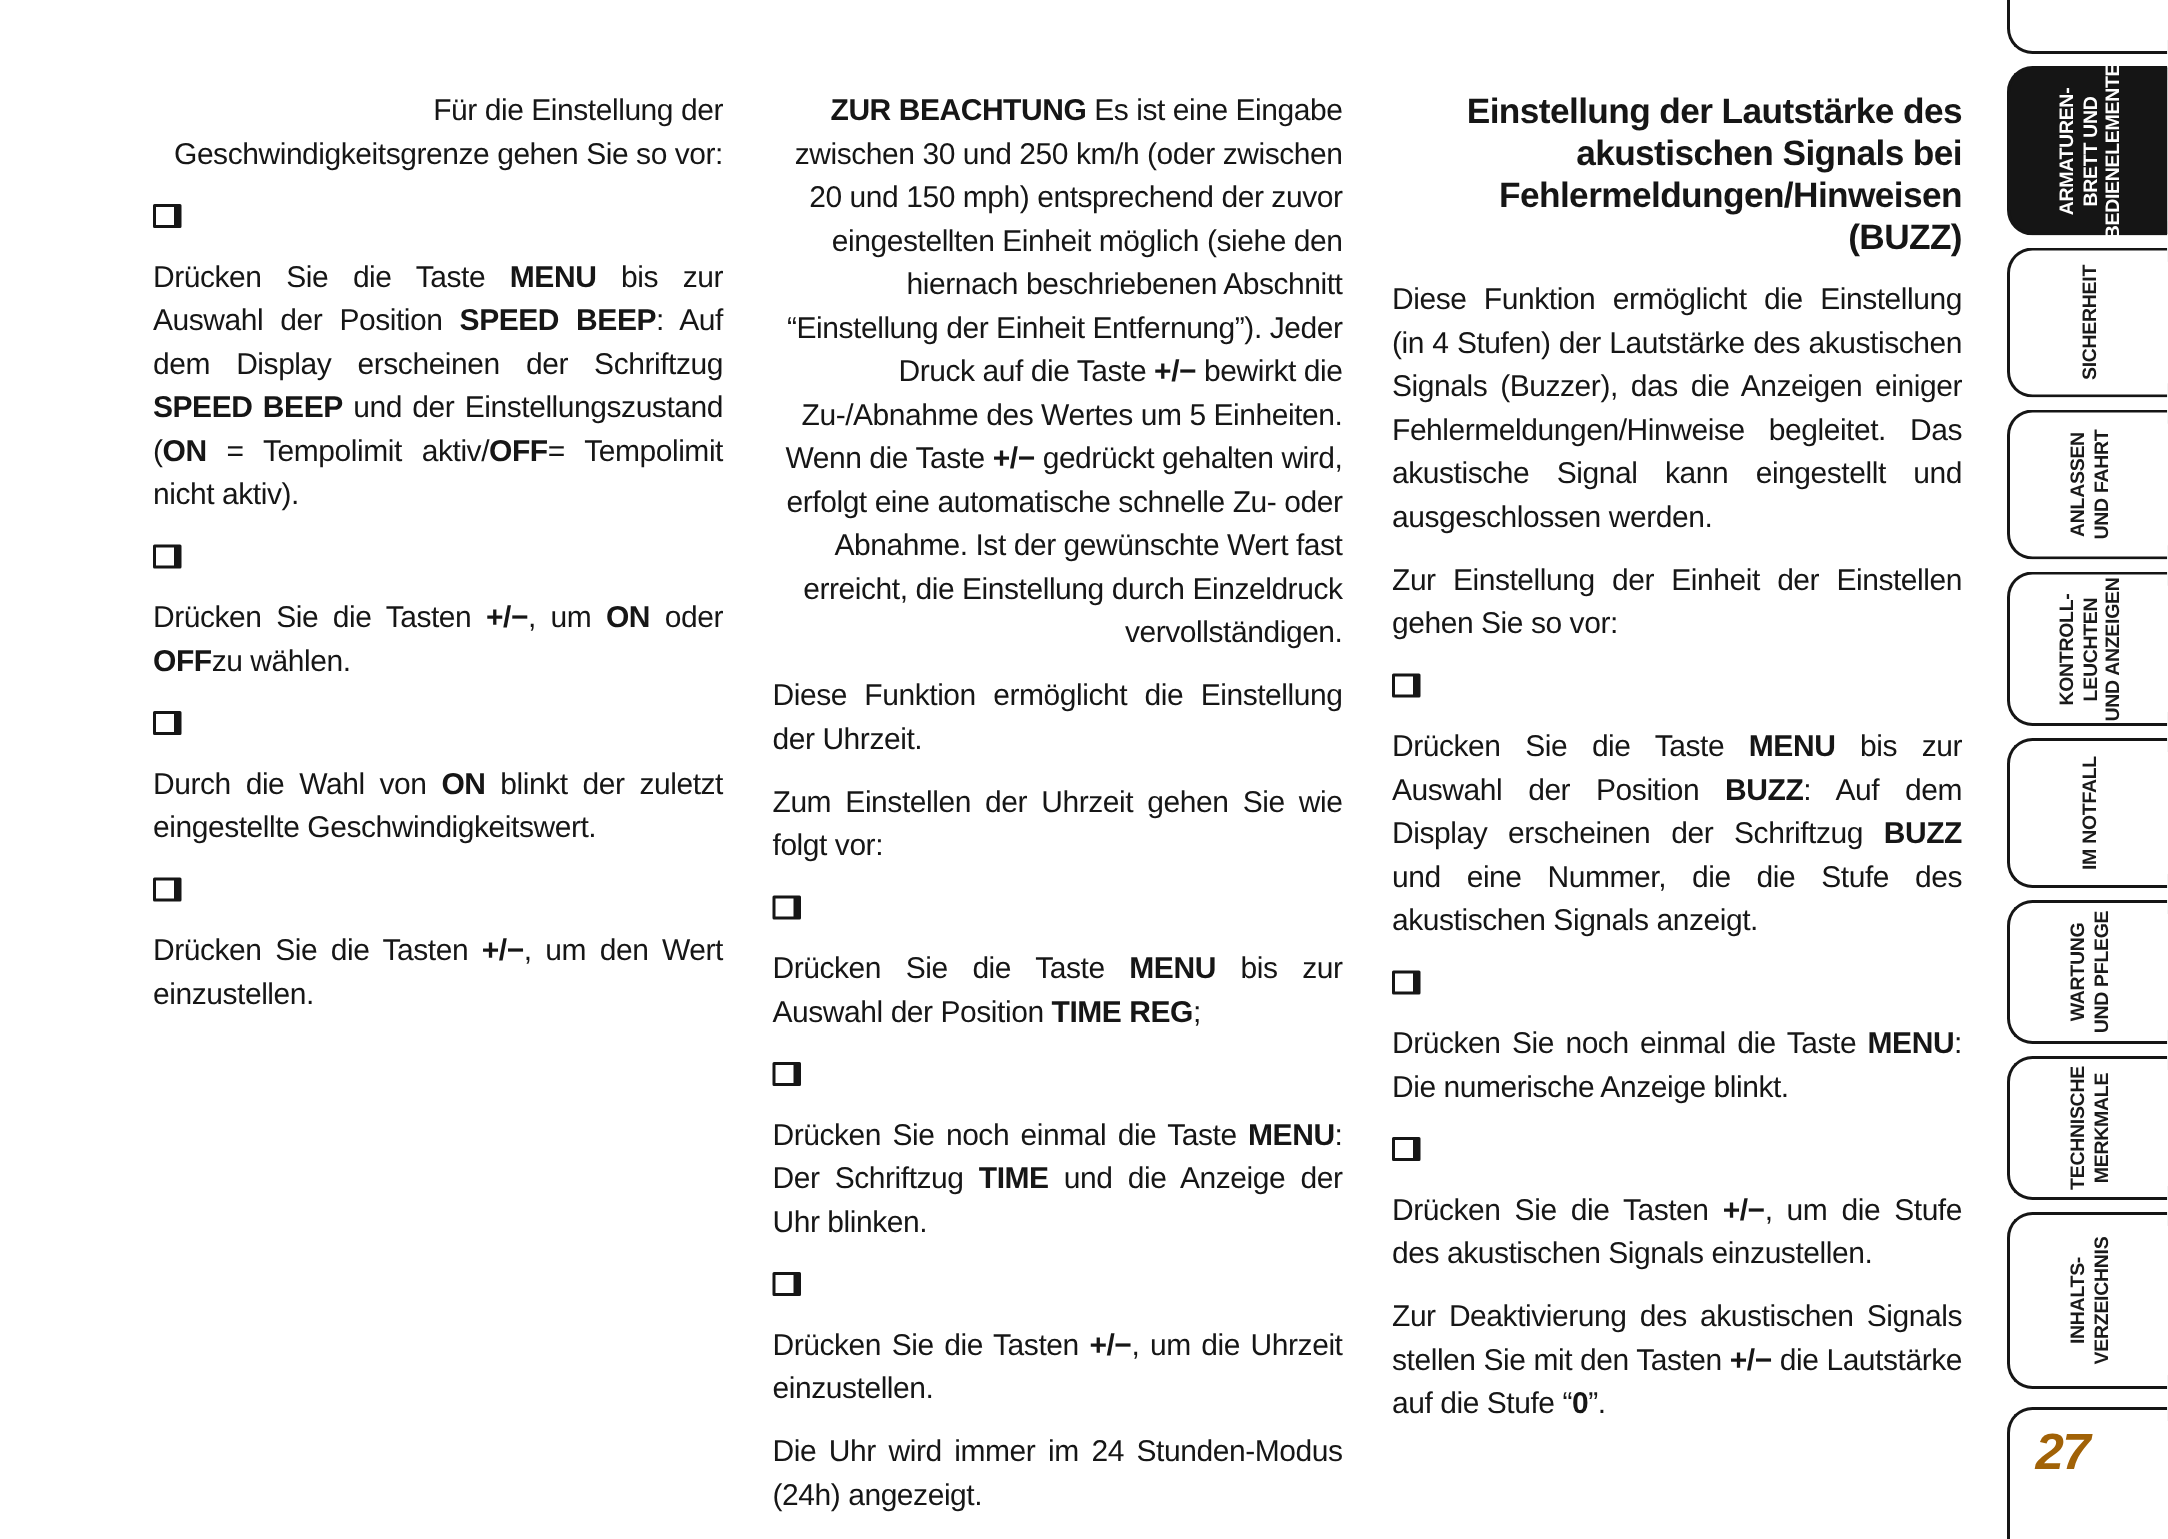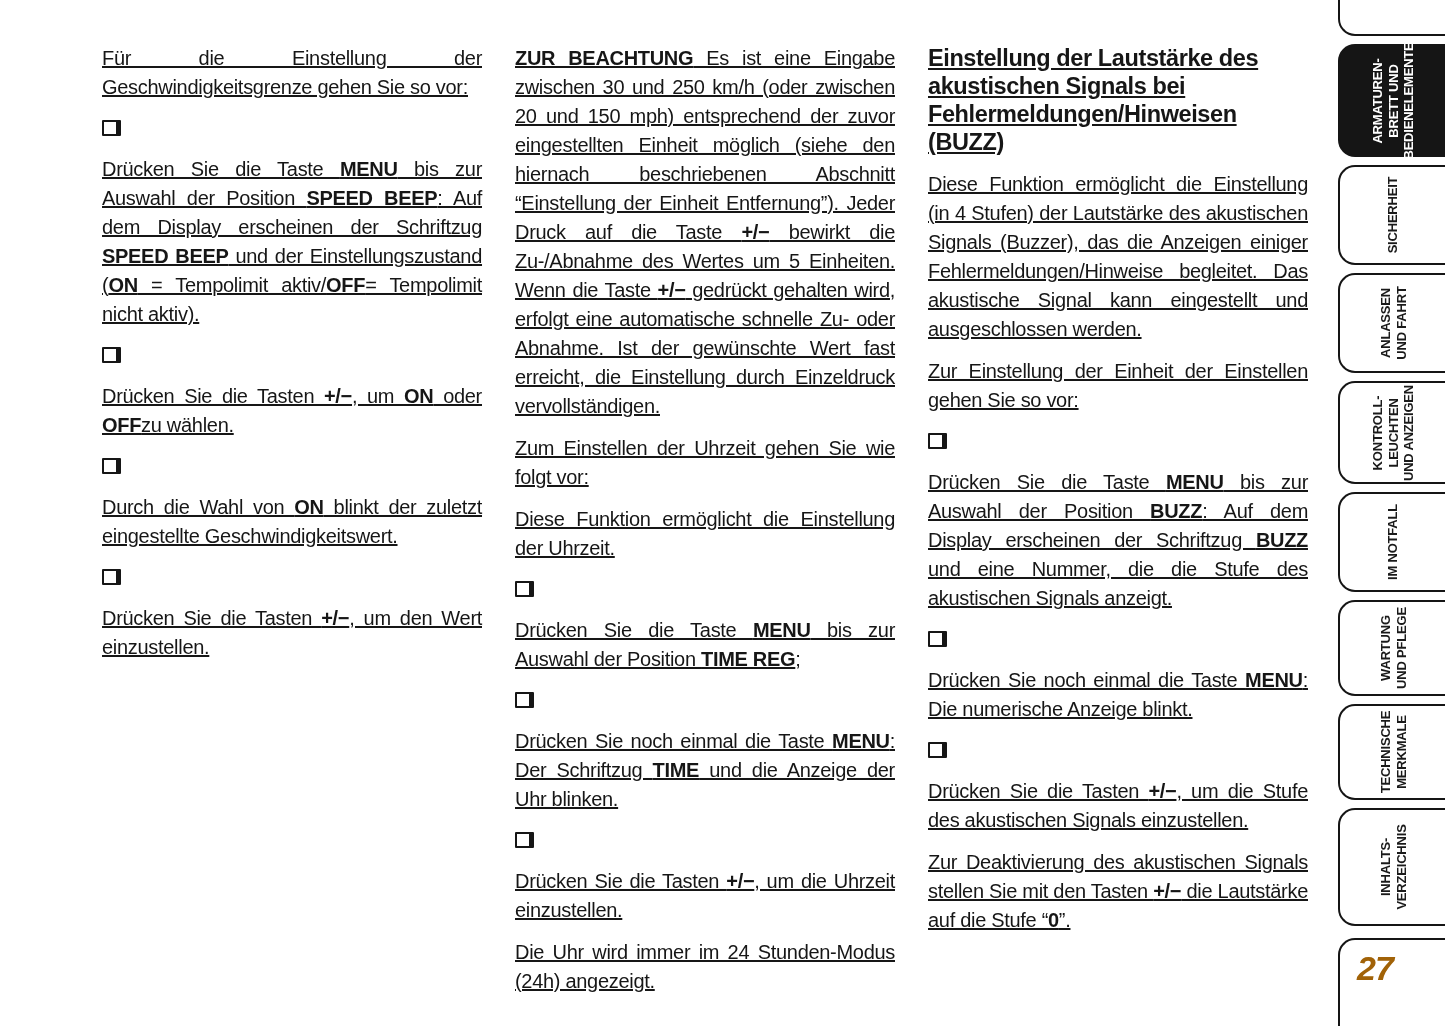--- a/index.html
+++ b/index.html
@@ -2,29 +2,29 @@
 <html><head>
 <meta charset="utf-8">
 <style>
   html,body{margin:0;padding:0;}
   body{
     width:1445px;height:1026px;background:#ffffff;overflow:hidden;position:relative;
     font-family:"Liberation Sans","DejaVu Sans",sans-serif;color:#161616;
     -webkit-font-smoothing:antialiased;
   }
   .content{
-    position:absolute;left:102px;top:44px;width:1208px;
-    display:flex;gap:33px;text-decoration:underline;
+    position:absolute;left:102px;top:60px;width:1208px;
+    display:flex;gap:33px;
   }
   .col{
     width:380px;flex:0 0 380px;
     font-size:20px;line-height:29px;letter-spacing:-0.3px;
     text-align:justify;
   }
-  .col > :first-child{margin-top:0;}
+  .col > :first-child{margin-top:0;text-align:right;}
   .para{margin:0 0 13px 0;}
   .heading{
     font-weight:bold;font-size:23.5px;line-height:28px;
     margin:24px 0 14px 0;text-align:left;letter-spacing:-0.4px;
   }
   .bullet{display:flex;margin:0 0 13px 0;flex-direction:column;}
   .bullet-iconcell{flex:0 0 35px;padding-top:5px;}
   .sq{
     display:block;width:12px;height:12px;
     border:2.5px solid #161616;border-right-width:5px;border-radius:1px;
@@ -90,22 +90,22 @@
         </div>
         <div class="bullet">
           <span class="bullet-iconcell">
             <span class="sq"></span>
           </span>
           <div class="bullet-text"><span>Drücken Sie die Tasten </span><b>+/−</b><span>, um den Wert einzustellen.</span></div>
         </div>
       </div>
     <div class="col">
         <div class="para"><b>ZUR BEACHTUNG</b><span> Es ist eine Eingabe zwischen 30 und 250 km/h (oder zwischen 20 und 150 mph) entsprechend der zuvor eingestellten Einheit möglich (siehe den hiernach beschriebenen Abschnitt “Einstellung der Einheit Entfernung”). Jeder Druck auf die Taste </span><b>+/−</b><span> bewirkt die Zu-/Abnahme des Wertes um 5 Einheiten. Wenn die Taste </span><b>+/−</b><span> gedrückt gehalten wird, erfolgt eine automatische schnelle Zu- oder Abnahme. Ist der gewünschte Wert fast erreicht, die Einstellung durch Einzeldruck vervollständigen.</span></div>
+        <div class="para"><span>Diese Funktion ermöglicht die Einstellung der Uhrzeit.</span></div>
         <div class="para"><span>Zum Einstellen der Uhrzeit gehen Sie wie folgt vor:</span></div>
-        <div class="para"><span>Diese Funktion ermöglicht die Einstellung der Uhrzeit.</span></div>
         <div class="bullet">
           <span class="bullet-iconcell">
             <span class="sq"></span>
           </span>
           <div class="bullet-text"><span>Drücken Sie die Taste </span><b>MENU</b><span> bis zur Auswahl der Position </span><b>TIME REG</b><span>;</span></div>
         </div>
         <div class="bullet">
           <span class="bullet-iconcell">
             <span class="sq"></span>
           </span>

